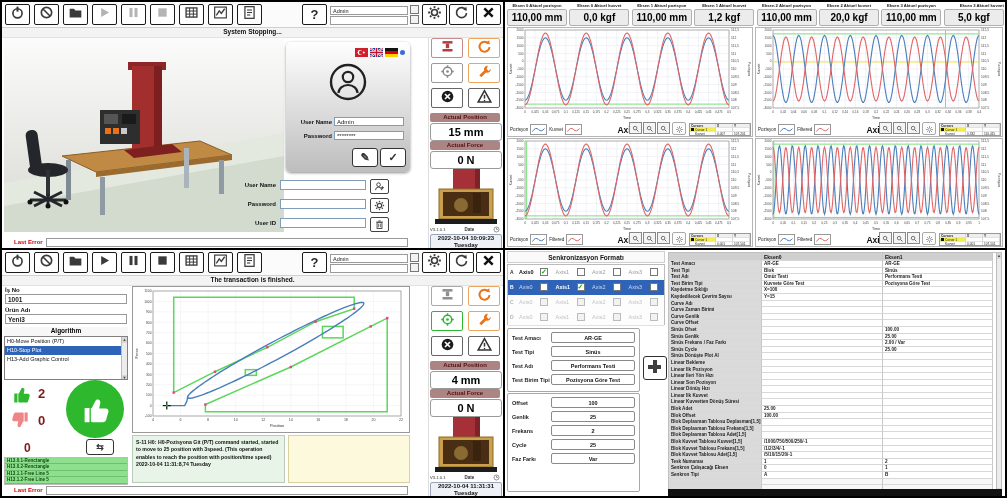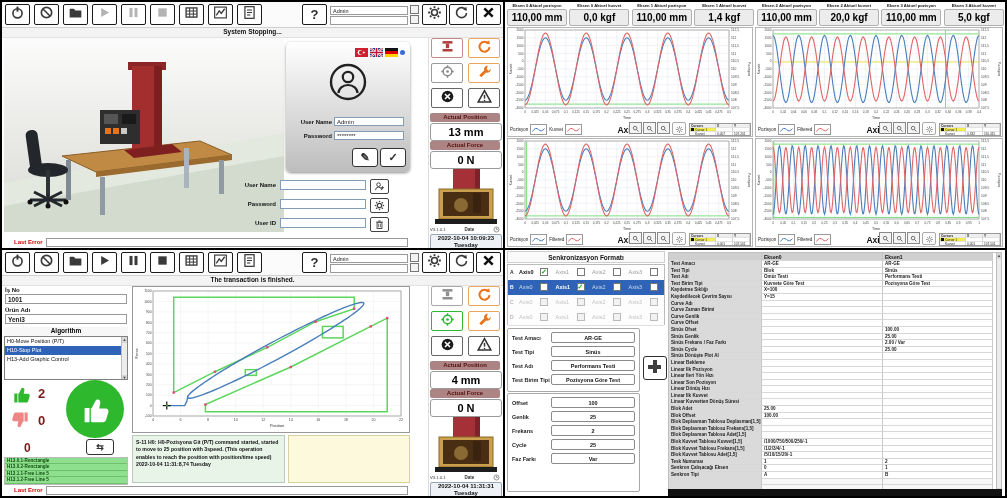--- a/index.html
+++ b/index.html
@@ -343,21 +343,21 @@
             </svg></span>
         </div>
         <div class="sbtn" style="left: 39px; top: 51px; border: 1.5px solid rgb(102, 102, 102);">
           <span><svg width="15" height="15" viewBox="0 0 18 18">
               <path d="M9 2 L16.5 15.5 H1.5 z" fill="none" stroke="#333" stroke-width="1.8"></path>
               <line x1="9" y1="7" x2="9" y2="11.5" stroke="#333" stroke-width="1.8"></line>
               <circle cx="9" cy="13.8" r="1" fill="#333"></circle>
             </svg></span>
         </div>
         <div class="vstrip" style="left: 1px; top: 76px; width: 70px; height: 9px;">Actual Position</div>
-        <div class="vbox" style="left: 1px; top: 86px; width: 70px; height: 16px;">13 mm</div>
+        <div class="vbox" style="left: 1px; top: 86px; width: 70px; height: 16px;">15 mm</div>
         <div class="vstrip" style="left: 1px; top: 104px; width: 70px; height: 9px;">Actual Force</div>
         <div class="vbox" style="left: 1px; top: 114px; width: 70px; height: 16px;">0 N</div>
         <div style="position: absolute; left: 2px; top: 132px; width: 70px; height: 56px;"><svg width="70" height="56" viewBox="0 0 70 56">
     <rect x="22" y="0" width="22" height="22" fill="#a63038"></rect>
             <rect x="44" y="0" width="5" height="22" fill="#7d2228"></rect>
     <rect x="8" y="20" width="54" height="30" fill="#caa04e" stroke="#8a6a20"></rect>
     <rect x="12" y="23" width="46" height="24" fill="#4a2e14"></rect>
     <circle cx="30" cy="36" r="7" fill="#8a6a33"></circle>
             <rect x="42" y="24" width="8" height="20" fill="#3a240f"></rect>
     <rect x="4" y="50" width="62" height="5" fill="#1d1d1d"></rect>
@@ -386,35 +386,35 @@
       <div class="hd" style="left: 64.4px; top: 1px; width: 60px;">
         <div class="hlbl">Eksen 0 Aktuel kuvvet</div>
         <div class="hval">0,0 kgf</div>
       </div>
       <div class="hd" style="left: 126.8px; top: 1px; width: 60px;">
         <div class="hlbl">Eksen 1 Aktuel pozisyon</div>
         <div class="hval">110,00 mm</div>
       </div>
       <div class="hd" style="left: 189.2px; top: 1px; width: 60px;">
         <div class="hlbl">Eksen 1 Aktuel kuvvet</div>
-        <div class="hval">1,4 kgf</div>
+        <div class="hval">1,2 kgf</div>
       </div>
       <div class="hd" style="left: 251.6px; top: 1px; width: 60px;">
         <div class="hlbl">Eksen 2 Aktuel pozisyon</div>
         <div class="hval">110,00 mm</div>
       </div>
       <div class="hd" style="left: 314px; top: 1px; width: 60px;">
         <div class="hlbl">Eksen 2 Aktuel kuvvet</div>
         <div class="hval">20,0 kgf</div>
       </div>
       <div class="hd" style="left: 376.4px; top: 1px; width: 60px;">
         <div class="hlbl">Eksen 3 Aktuel pozisyon</div>
         <div class="hval">110,00 mm</div>
       </div>
-      <div class="hd" style="left: 438.8px; top: 1px; width: 60px;">
+      <div class="hd" style="left: 438.8px; top: 1px; width: 60px; text-align: right;">
         <div class="hlbl">Eksen 3 Aktuel kuvvet</div>
         <div class="hval">5,0 kgf</div>
       </div>
       <div class="pcell" style="left: 2px; top: 25px; width: 246px; height: 110px;"><svg width="244" height="95" viewBox="0 0 244 95">
           <line x1="17" y1="2" x2="17" y2="80" stroke="#e2e6f0" stroke-width="0.5"></line>
           <text x="17" y="85" font-size="3" text-anchor="middle" fill="#444" font-family="Liberation Sans, sans-serif">0</text>
           <line x1="27.200000000000003" y1="2" x2="27.200000000000003" y2="80" stroke="#e2e6f0" stroke-width="0.5"></line>
           <text x="27.200000000000003" y="85" font-size="3" text-anchor="middle" fill="#444" font-family="Liberation Sans, sans-serif">0,025</text>
           <line x1="37.400000000000006" y1="2" x2="37.400000000000006" y2="80" stroke="#e2e6f0" stroke-width="0.5"></line>
           <text x="37.400000000000006" y="85" font-size="3" text-anchor="middle" fill="#444" font-family="Liberation Sans, sans-serif">0,05</text>

